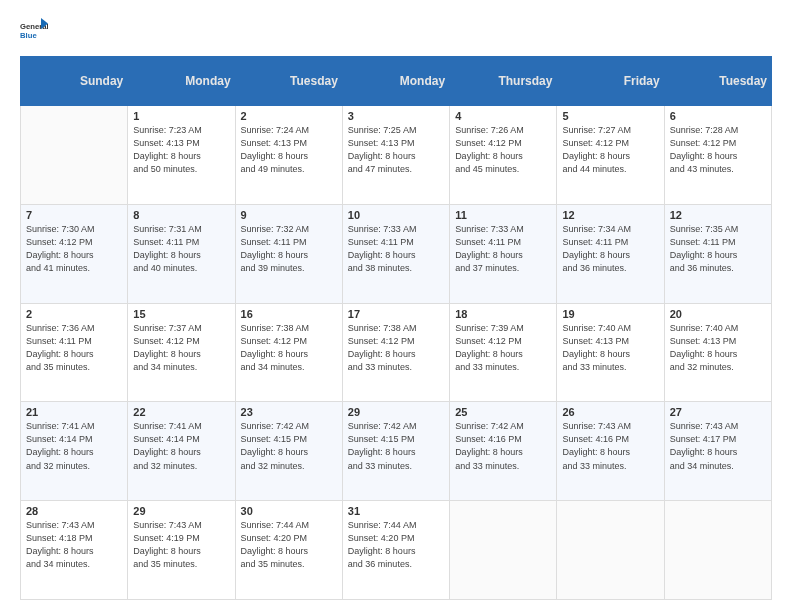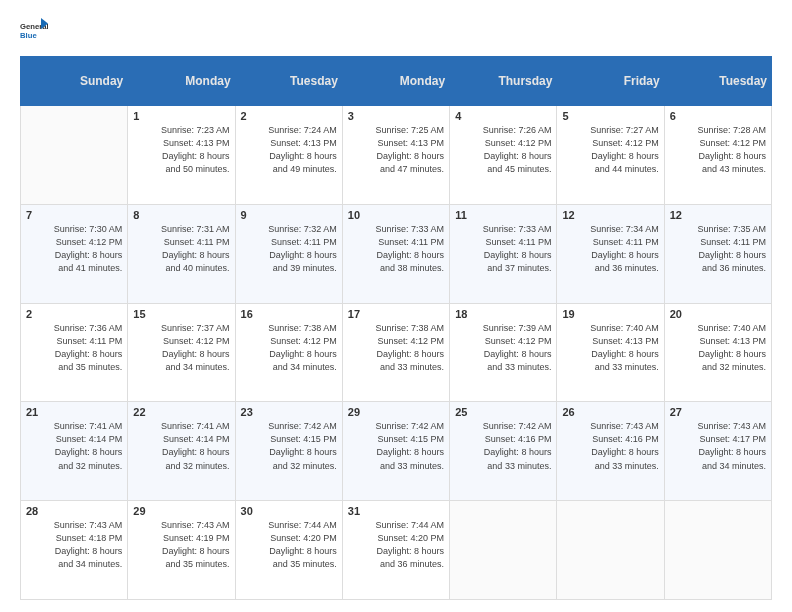--- a/index.html
+++ b/index.html
@@ -73,21 +73,20 @@
     .day-num {
       font-size: 11px;
       font-weight: bold;
       display: block;
       margin-bottom: 2px;
     }
     .day-info {
       font-size: 9px;
       line-height: 1.45;
       color: #444;
-      text-align: right;
     }
     .empty-cell {
       background: #fafafa;
     }
     .alt-row td {
       background: #f5f8fd;
     }
   </style>
 </head>
 <body>

